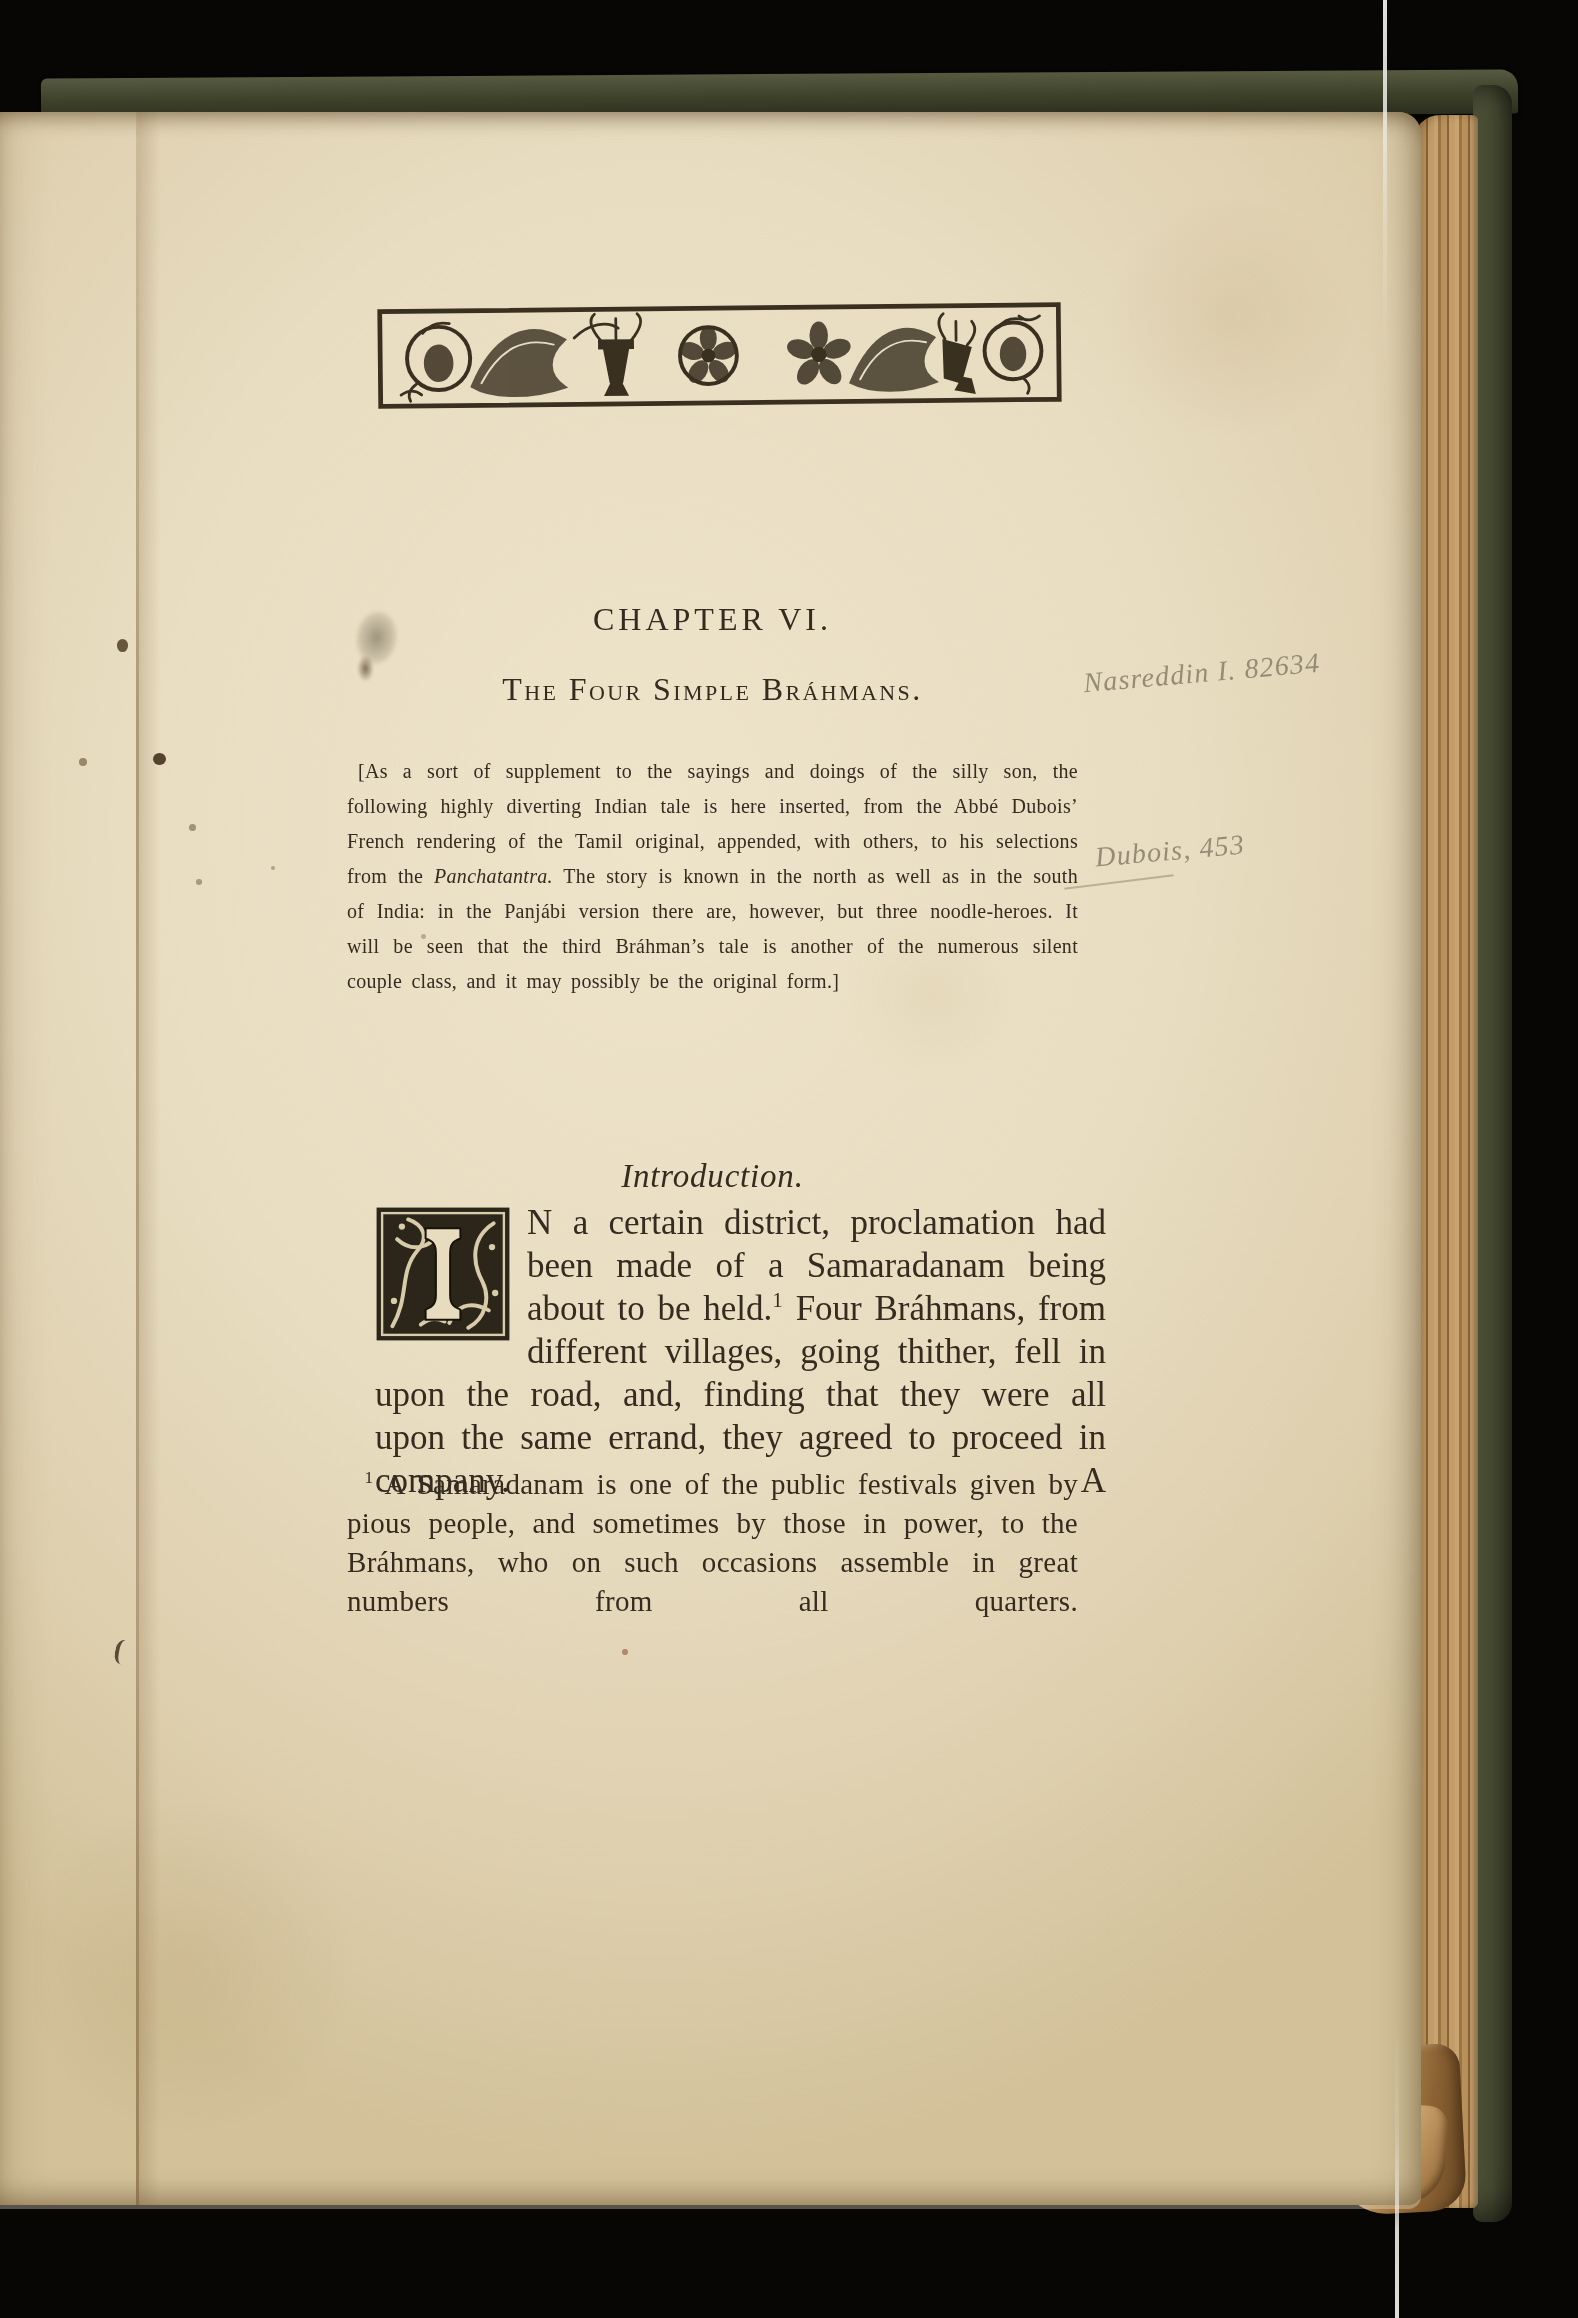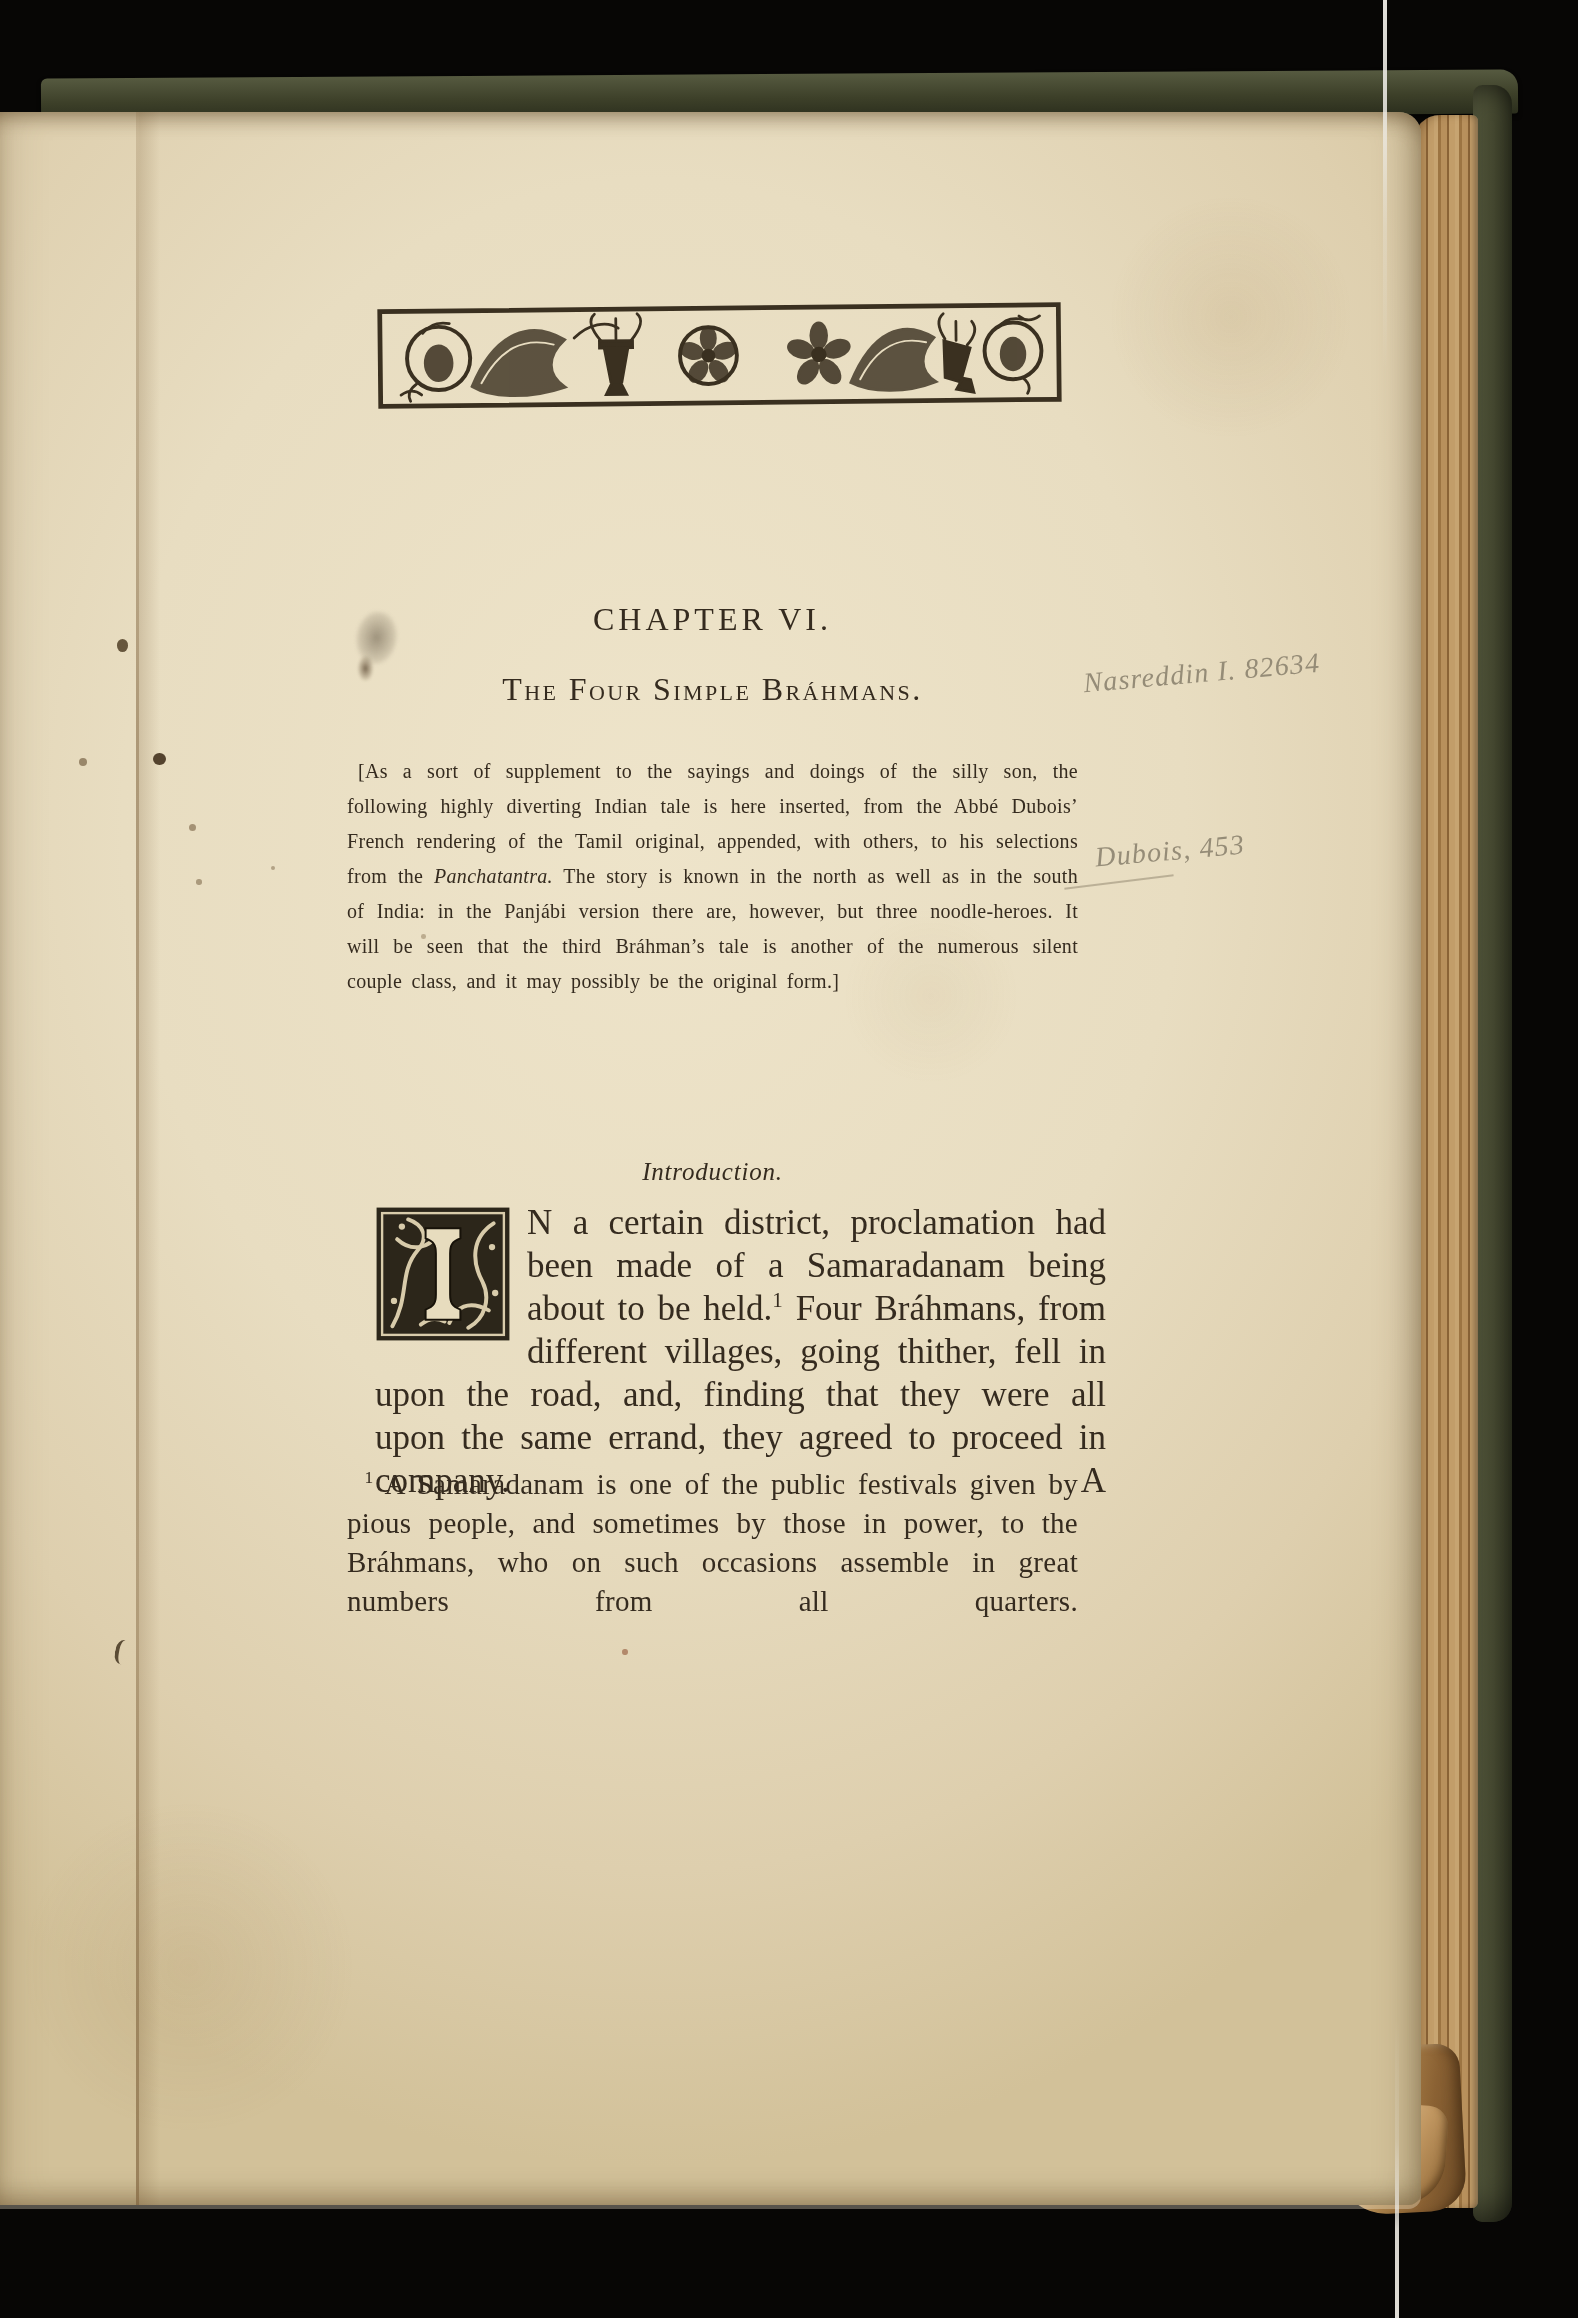--- a/index.html
+++ b/index.html
@@ -49,21 +49,21 @@
   .notch.n1{left:260px;top:2191px;width:71px;height:20.5px;border-radius:50% 50% 0 0/100% 100% 0 0;transform:translateY(8px);}
   
   .headpiece{position:absolute;left:377px;top:193px;width:685px;height:101px;transform:rotate(-0.6deg);}
   .dropcap{float:left;width:136px;height:136px;margin:4.7px 16px 1.6px 0;}
   
   .col{position:absolute;left:347px;width:731px;color:#352b1f;}
   .chapter{top:489px;text-align:center;font-size:32px;letter-spacing:4px;}
   .subtitle{top:559px;text-align:center;font-size:32px;font-variant:small-caps;letter-spacing:2.4px;}
   .body-text{font-size:20px;line-height:35px;text-align:justify;word-spacing:4px;letter-spacing:0.3px;}
   .preamble{top:622px;text-indent:11px;}
-  .intro-head{top:1046px;text-align:center;font-style:italic;font-size:25px;letter-spacing:0.8px;}
+  .intro-head{top:1046px;text-align:center;font-style:italic;font-size:33px;letter-spacing:0.8px;}
   .intro-par{top:1089px;font-size:35px;line-height:43px;text-align:justify;text-align-last:justify;word-spacing:4px;margin-left:28px;}
   .footnote{top:1324px;font-size:29px;line-height:39px;text-align:justify;text-align-last:justify;text-indent:17.4px;word-spacing:3.2px;}
   .it{font-style:italic;}
   sup{font-size:60%;line-height:0;}
   
   .pencil{position:absolute;color:#8d8470;font-style:italic;font-size:28px;letter-spacing:1.2px;opacity:.9;white-space:nowrap;}
   .note1{left:1083px;top:545px;transform:rotate(-5deg);}
   .note2{left:1095px;top:723px;transform:rotate(-5deg);}
   .pencil-line{position:absolute;left:1064px;top:769px;width:110px;height:2.4px;background:rgba(130,120,98,.45);transform:rotate(-7deg);}
   .smudge{position:absolute;left:346px;top:499px;width:58px;height:76px;

